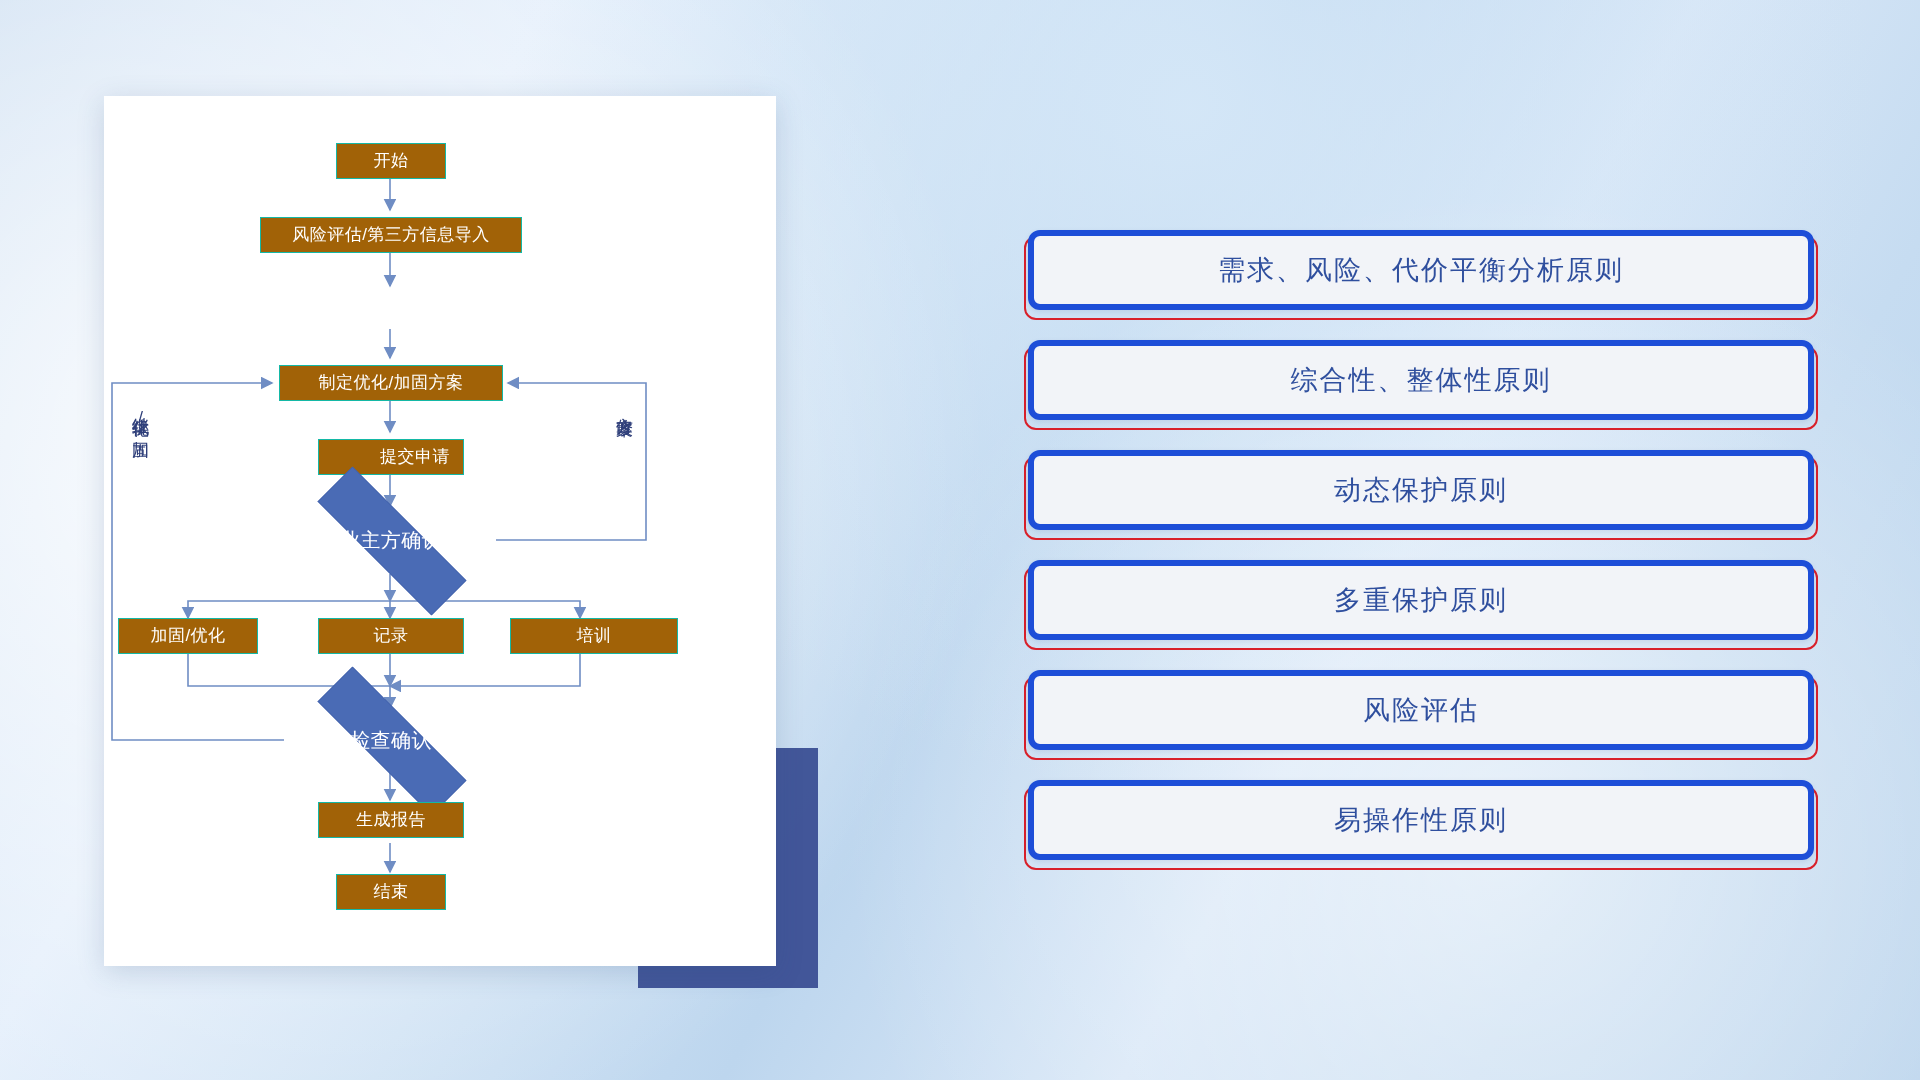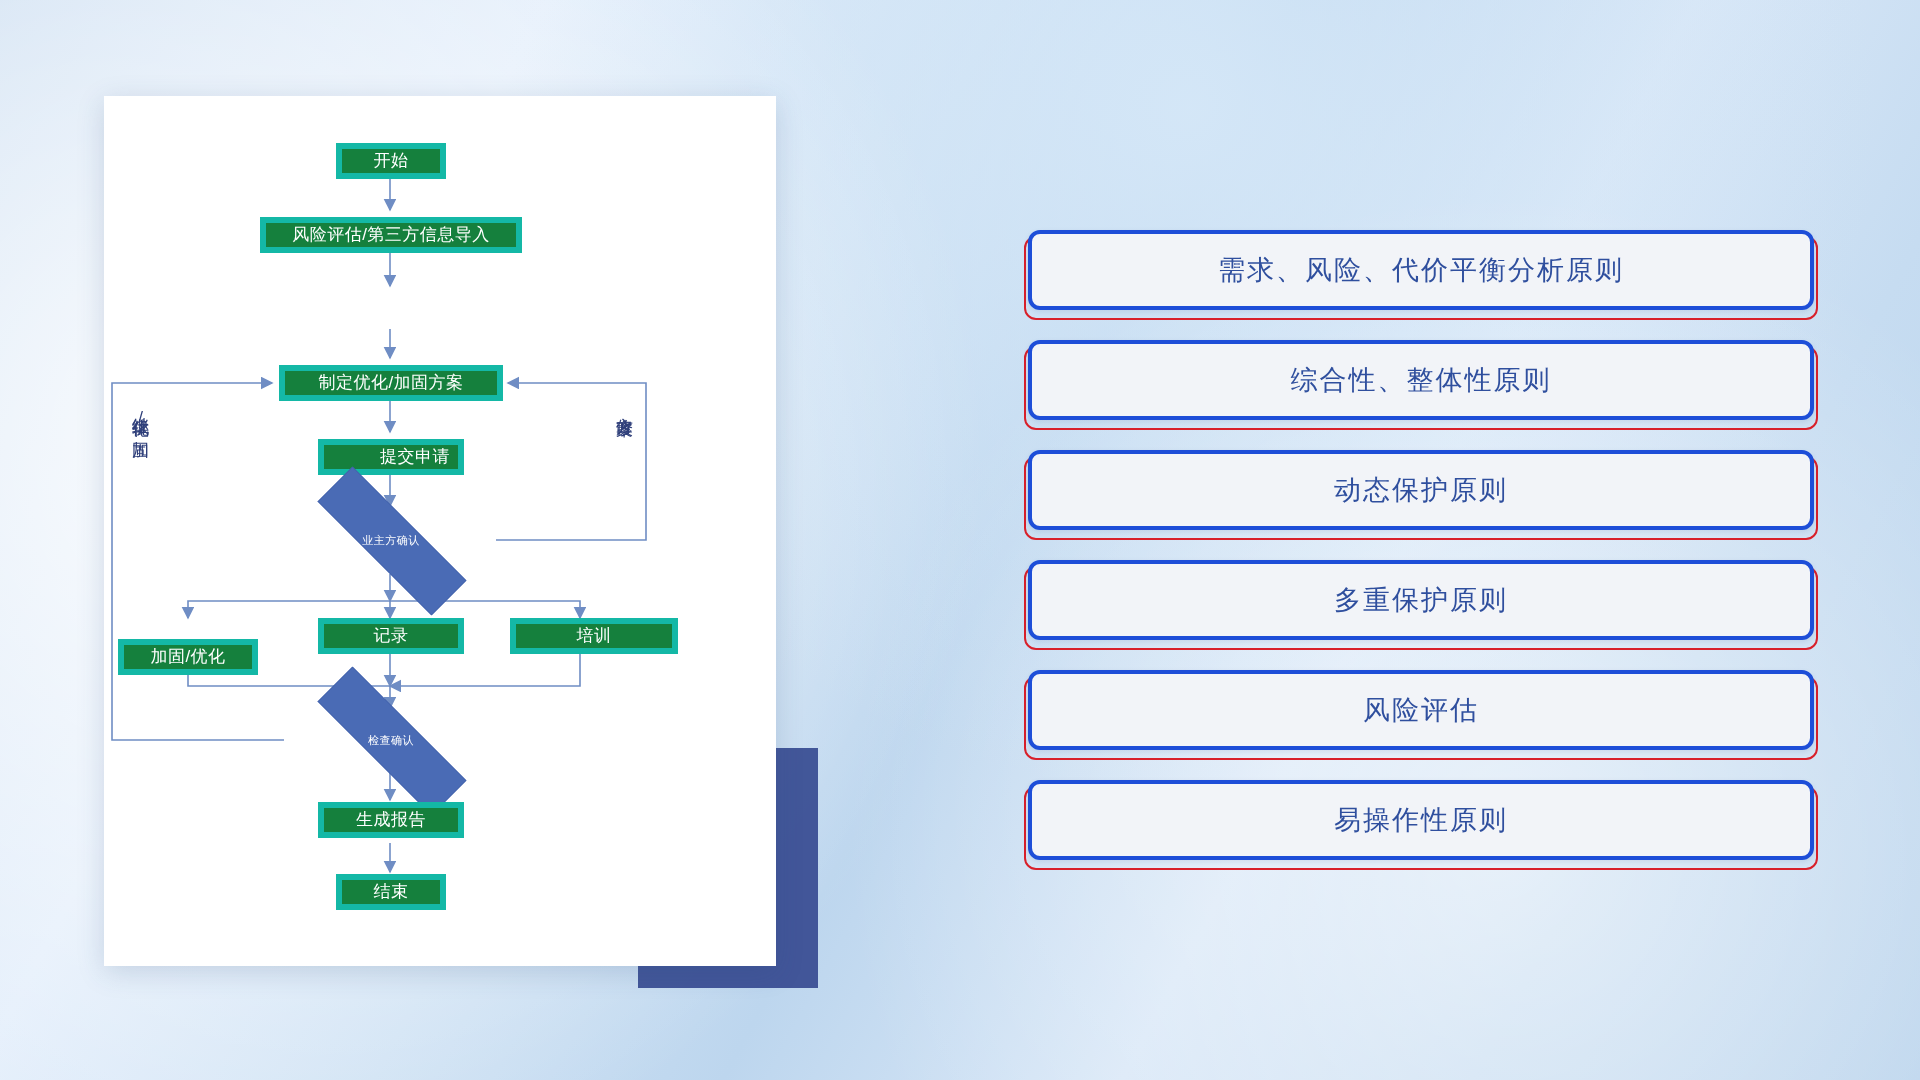--- a/index.html
+++ b/index.html
@@ -19,54 +19,54 @@
     position:absolute;left:638px;top:748px;width:180px;height:240px;
     background:#3b4f93;opacity:.95;
   }
   .card{
     position:absolute;left:104px;top:96px;width:672px;height:870px;
     background:#ffffff;box-shadow:0 6px 26px rgba(40,70,120,.18);
   }
   .flow{position:absolute;left:0;top:0;width:672px;height:870px;}
   .node{
     position:absolute;box-sizing:border-box;
-    background:#15803d;color:#fff;border:6px solid #14b8a6;
+    background:#a16207;color:#fff;border:1px solid #14b8a6;
     font-size:17px;line-height:1.15;display:flex;align-items:center;justify-content:center;
     text-align:center;white-space:nowrap;letter-spacing:.5px;
   }
   .node.sm{height:36px;}
   .diamond{
     position:absolute;background:transparent;display:flex;align-items:center;justify-content:center;
   }
   .diamond .dbg{
     position:absolute;left:0;top:0;width:100%;height:100%;
     background:#4a6bb5;border:1px solid #3d5da6;
     transform:rotate(45deg) scale(.707);
   }
-  .diamond .dtx{position:relative;color:#fff;font-size:11px;z-index:2;letter-spacing:.5px;}
+  .diamond .dtx{position:relative;color:#fff;font-size:20px;z-index:2;letter-spacing:.5px;}
   .sidelabel{
     position:absolute;color:#2f3f7a;font-size:17px;line-height:1.18;
     writing-mode:vertical-rl;text-orientation:upright;letter-spacing:1px;
   }
 
   
   .right-title{
     position:absolute;left:1150px;top:110px;width:620px;text-align:center;
     font-size:42px;font-weight:bold;color:#2f4f9e;letter-spacing:2px;
     text-shadow:0 2px 3px rgba(255,255,255,.7);
   }
   .principles{position:absolute;left:1024px;top:230px;width:800px;}
   .p-row{position:relative;height:88px;margin-bottom:22px;}
   .p-row .accent{
     position:absolute;left:0;top:6px;width:790px;height:80px;
     border:2px solid #d8202a;border-radius:12px;background:transparent;
   }
   .p-row .pill{
     position:absolute;left:4px;top:0;width:786px;height:80px;box-sizing:border-box;
-    background:#f2f4f8;border:4px solid #1d4ed8;border-radius:12px;
+    background:#f2f4f8;border:6px solid #1d4ed8;border-radius:12px;
     display:flex;align-items:center;justify-content:center;
     box-shadow:0 2px 5px rgba(60,90,140,.12);
   }
   .p-row .ptx{font-size:27px;color:#2f4f9e;letter-spacing:2px;}
 </style>
 </head>
 <body>
 
 <div class="stage">
 
@@ -110,21 +110,21 @@
       <div class="node sm" style="left:232px;top:47px;width:110px;">开始</div>
       <div class="node sm" style="left:156px;top:121px;width:262px;">风险评估/第三方信息导入</div>
       <div class="node sm" style="left:175px;top:269px;width:224px;">制定优化/加固方案</div>
       <div class="node sm" style="left:214px;top:343px;width:146px;padding-left:48px;">提交申请</div>
 
       <div class="diamond" style="left:174px;top:410px;width:226px;height:68px;">
         <div class="dbg"></div>
         <div class="dtx">业主方确认</div>
       </div>
 
-      <div class="node sm" style="left:14px;top:543px;width:140px;">加固/优化</div>
+      <div class="node sm" style="left:14px;top:522px;width:140px;">加固/优化</div>
       <div class="node sm" style="left:214px;top:522px;width:146px;">记录</div>
       <div class="node sm" style="left:406px;top:522px;width:168px;">培训</div>
 
       <div class="diamond" style="left:174px;top:610px;width:226px;height:68px;">
         <div class="dbg"></div>
         <div class="dtx">检查确认</div>
       </div>
 
       <div class="node sm" style="left:214px;top:706px;width:146px;">生成报告</div>
       <div class="node sm" style="left:232px;top:778px;width:110px;">结束</div>

